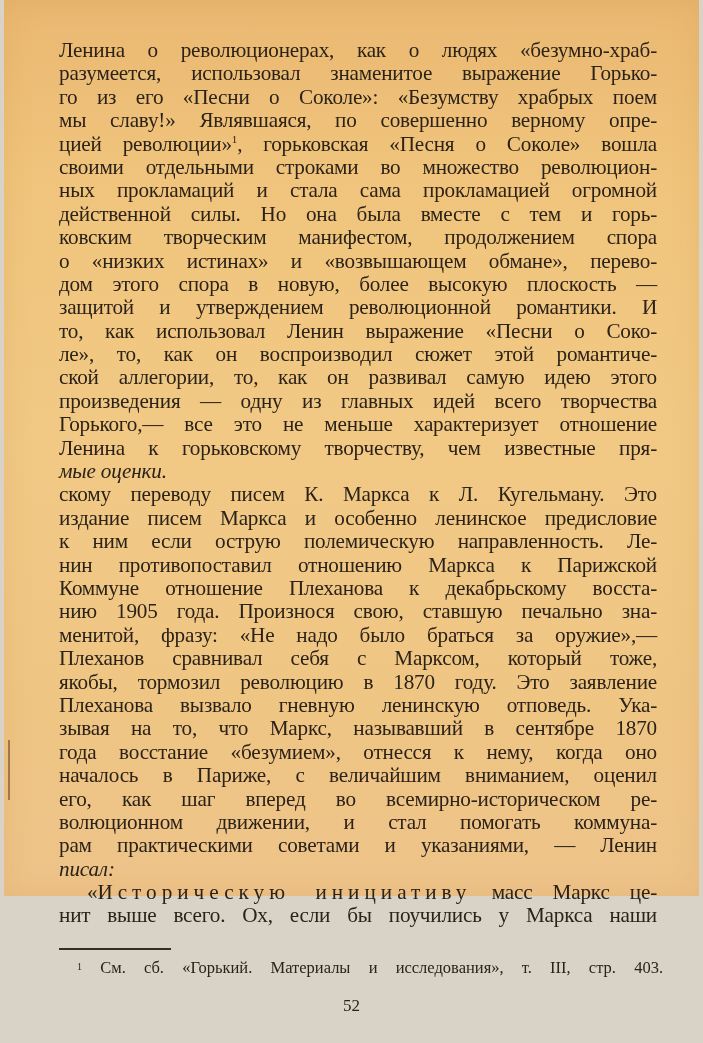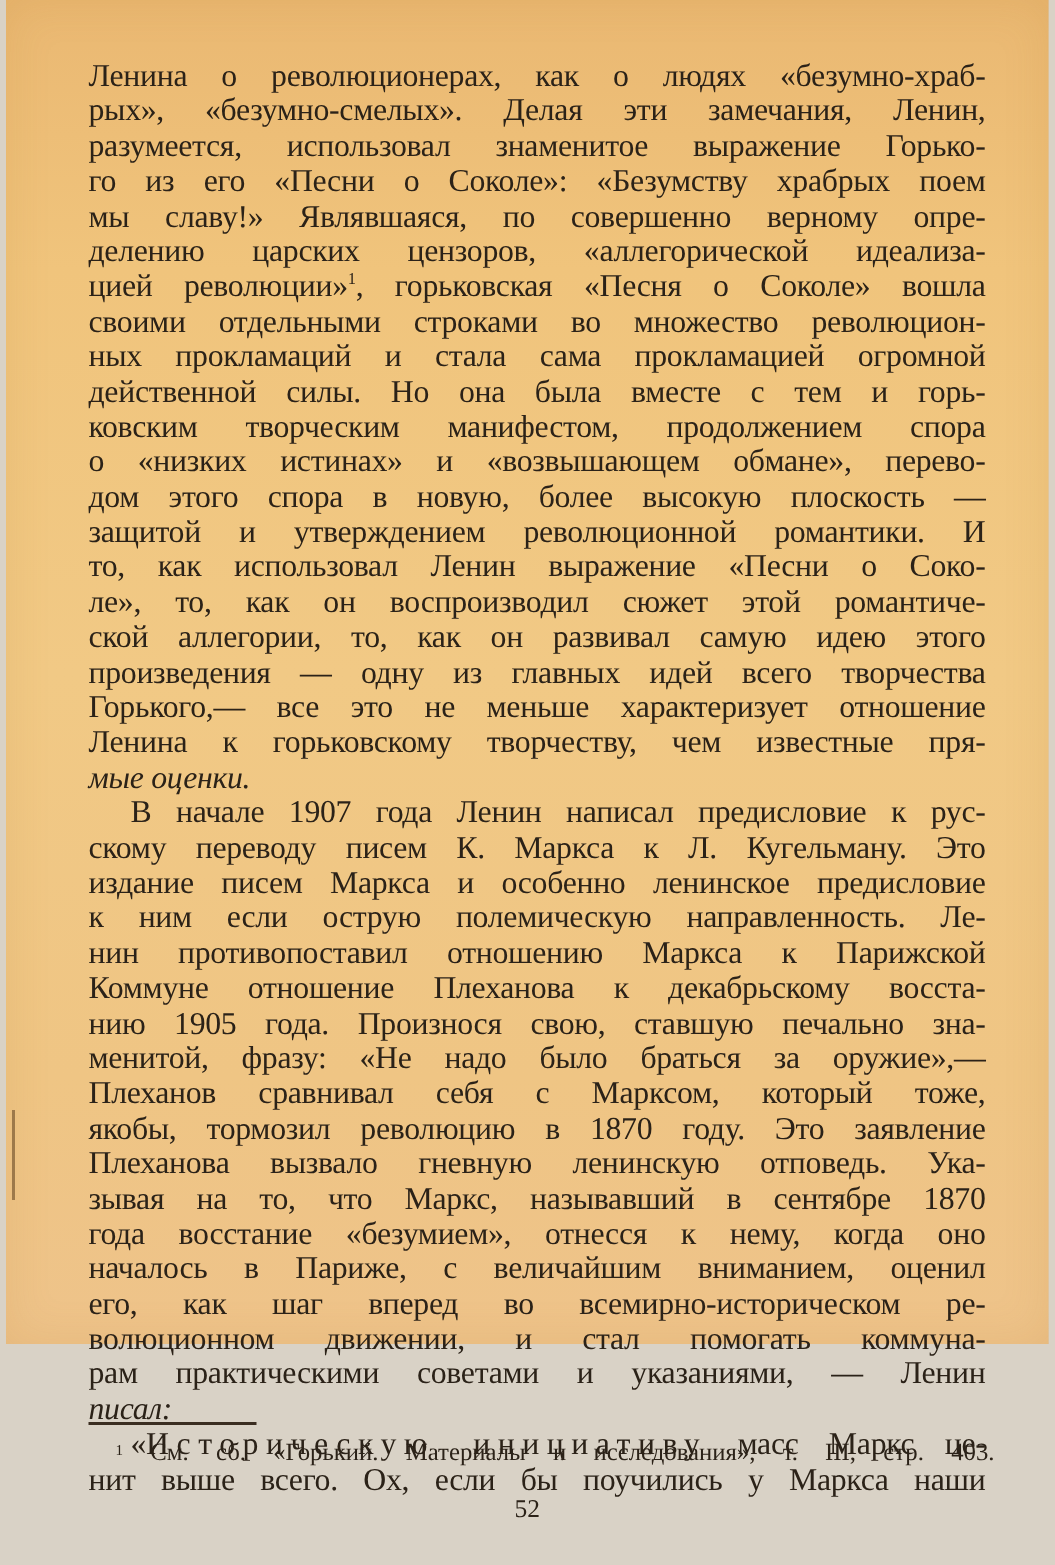--- a/index.html
+++ b/index.html
@@ -49,41 +49,38 @@
     }
   </style>
 </head>
 <body>
 
 <div class="page">
   <div class="margin-mark"></div>
 
   <div class="text-block">
     <span class="line">Ленина о революционерах, как о людях «безумно-храб-</span>
-    <span class="line">рых», «безумно-смелых». Делая эти замечания, Ленин,</span>
     <span class="line">разумеется, использовал знаменитое выражение Горько-</span>
     <span class="line">го из его «Песни о Соколе»: «Безумству храбрых поем</span>
     <span class="line">мы славу!» Являвшаяся, по совершенно верному опре-</span>
-    <span class="line">делению царских цензоров, «аллегорической идеализа-</span>
     <span class="line"><span>цией революции»</span><sup>1</sup><span>, горьковская «Песня о Соколе» вошла</span></span>
     <span class="line">своими отдельными строками во множество революцион-</span>
     <span class="line">ных прокламаций и стала сама прокламацией огромной</span>
     <span class="line">действенной силы. Но она была вместе с тем и горь-</span>
     <span class="line">ковским творческим манифестом, продолжением спора</span>
     <span class="line">о «низких истинах» и «возвышающем обмане», перево-</span>
     <span class="line">дом этого спора в новую, более высокую плоскость —</span>
     <span class="line">защитой и утверждением революционной романтики. И</span>
     <span class="line">то, как использовал Ленин выражение «Песни о Соко-</span>
     <span class="line">ле», то, как он воспроизводил сюжет этой романтиче-</span>
     <span class="line">ской аллегории, то, как он развивал самую идею этого</span>
     <span class="line">произведения — одну из главных идей всего творчества</span>
     <span class="line">Горького,— все это не меньше характеризует отношение</span>
     <span class="line">Ленина к горьковскому творчеству, чем известные пря-</span>
     <span class="line last">мые оценки.</span>
-    <span class="line indent">В начале 1907 года Ленин написал предисловие к рус-</span>
     <span class="line">скому переводу писем К. Маркса к Л. Кугельману. Это</span>
     <span class="line">издание писем Маркса и особенно ленинское предисловие</span>
     <span class="line">к ним если острую полемическую направленность. Ле-</span>
     <span class="line">нин противопоставил отношению Маркса к Парижской</span>
     <span class="line">Коммуне отношение Плеханова к декабрьскому восста-</span>
     <span class="line">нию 1905 года. Произнося свою, ставшую печально зна-</span>
     <span class="line">менитой, фразу: «Не надо было браться за оружие»,—</span>
     <span class="line">Плеханов сравнивал себя с Марксом, который тоже,</span>
     <span class="line">якобы, тормозил революцию в 1870 году. Это заявление</span>
     <span class="line">Плеханова вызвало гневную ленинскую отповедь. Ука-</span>

